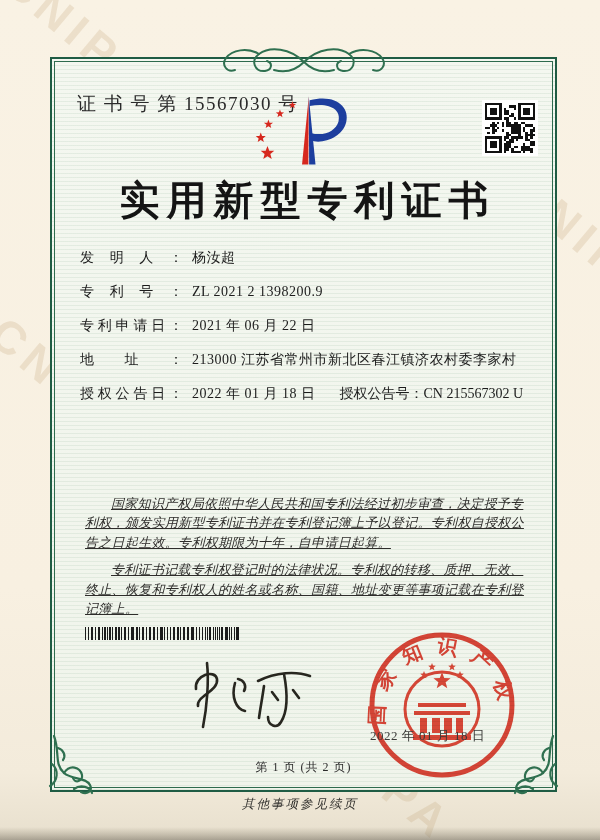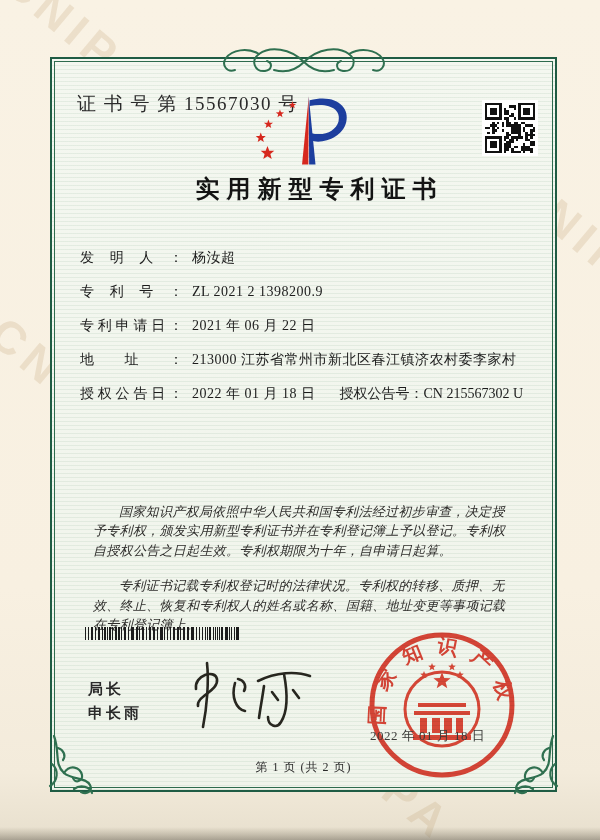--- a/index.html
+++ b/index.html
@@ -15,30 +15,30 @@
           repeating-linear-gradient(0deg, rgba(145,182,155,0.17) 0 1px, rgba(0,0,0,0) 1px 4px),
           linear-gradient(#f4f7f0,#f0f4eb);}
   .frame::before{content:"";position:absolute;inset:2px;border:1px solid #2e6b4e;pointer-events:none;}
   .ornament-top{position:absolute;left:50%;top:-16px;transform:translateX(-50%);z-index:6;}
   .flourish{position:absolute;z-index:6;}
   .flourish.bl{left:-8px;bottom:-8px;}
   .flourish.br{right:-8px;bottom:-8px;transform:scaleX(-1);}
   .cert-no{position:absolute;left:25px;top:32px;font-size:19px;letter-spacing:1.5px;color:#2a2a2a;}
   .logo{position:absolute;left:203px;top:34px;}
   .qr{position:absolute;left:430px;top:41px;width:56px;height:56px;background:#fff;padding:3px;box-sizing:border-box;}
-  .title{position:absolute;left:16px;top:114px;width:100%;text-align:center;
-        font-size:24px;font-weight:bold;letter-spacing:7px;color:#141414;}
+  .title{position:absolute;left:4px;top:114px;width:100%;text-align:center;
+        font-size:40px;font-weight:bold;letter-spacing:7px;color:#141414;}
   .fields{position:absolute;left:28px;top:188px;width:452px;font-size:14px;line-height:21px;color:#1c1c1c;}
   .frow{margin-bottom:13px;white-space:nowrap;}
   .flabel{display:inline-block;width:103px;text-align:justify;text-align-last:justify;-moz-text-align-last:justify;vertical-align:top;}
   .fvalue{margin-left:9px;letter-spacing:0.5px;}
   .gpair2{margin-left:24px;}
   .body-text{position:absolute;left:25px;top:427px;width:456px;font-size:13px;line-height:19.4px;
         color:#2e2d2b;font-style:italic;letter-spacing:0.3px;}
-  .body-text p{margin:16px;text-indent:2em;}
+  .body-text p{margin:8px;text-indent:2em;text-decoration:underline;}
   .barcode{position:absolute;left:33px;top:568px;}
   .signer{position:absolute;left:36px;top:618px;font-family:"Liberation Sans","DejaVu Sans",sans-serif;
         font-size:15px;font-weight:bold;color:#2b2b2b;letter-spacing:3px;line-height:24px;}
   .signature{position:absolute;left:128px;top:600px;z-index:5;}
   .seal{position:absolute;left:314px;top:570px;width:152px;height:152px;z-index:6;mix-blend-mode:multiply;opacity:0.93;}
   .seal-date{position:absolute;left:318px;top:668px;z-index:7;font-size:13px;color:#3a3a38;
         letter-spacing:0.5px;white-space:nowrap;}
   .page-num{position:absolute;left:0;top:700px;width:100%;text-align:center;font-size:12px;color:#2a2a2a;letter-spacing:1px;}
   .cont-note{position:absolute;left:0;top:796px;width:100%;text-align:center;z-index:3;
         font-size:12.5px;color:#33322f;font-style:italic;letter-spacing:2px;}
@@ -305,24 +305,20 @@
           <rect x="134" y="0" width="1" height="13" fill="#1c1c1c"></rect>
           <rect x="136" y="0" width="2" height="13" fill="#1c1c1c"></rect>
           <rect x="140" y="0" width="3" height="13" fill="#1c1c1c"></rect>
           <rect x="144" y="0" width="1" height="13" fill="#1c1c1c"></rect>
           <rect x="146" y="0" width="1" height="13" fill="#1c1c1c"></rect>
           <rect x="149" y="0" width="1" height="13" fill="#1c1c1c"></rect>
           <rect x="151" y="0" width="3" height="13" fill="#1c1c1c"></rect>
         </g>
     </svg>
 
-    <div class="signer">
-      <div>局长</div>
-      <div>申长雨</div>
-    </div>
 
     <svg class="signature" width="140" height="74" viewBox="0 0 140 74">
       <g stroke="#27261f" stroke-width="2.6" fill="none" stroke-linecap="round" stroke-linejoin="round">
         <path d="M16,30 C14,16 35,10 37,20 C39,32 16,37 18,47"></path>
         <path d="M27,4 C29,22 27,48 23,68"></path>
         <path d="M55,24 C51,38 56,50 65,52"></path>
         <path d="M58,20 C64,21 67,27 64,32"></path>
         <path d="M78,22 C96,13 116,12 130,17"></path>
         <path d="M104,15 C108,36 108,52 101,63 C97,70 88,67 88,58"></path>
         <path d="M84,27 C82,41 80,51 79,59"></path>
@@ -355,14 +351,15 @@
         <rect x="78" y="89" width="8" height="15"></rect>
         <rect x="90" y="89" width="7" height="15"></rect>
         <rect x="47" y="106" width="58" height="5"></rect>
       </g>
     </svg>
     <div class="seal-date">2022 年 01 月 18 日</div>
 
     <div class="page-num">第 1 页 (共 2 页)</div>
   </div>
 
+  <div class="cont-note">其他事项参见续页</div>
   <div class="photo-edge"></div>
 </div>
 
 </body></html>

